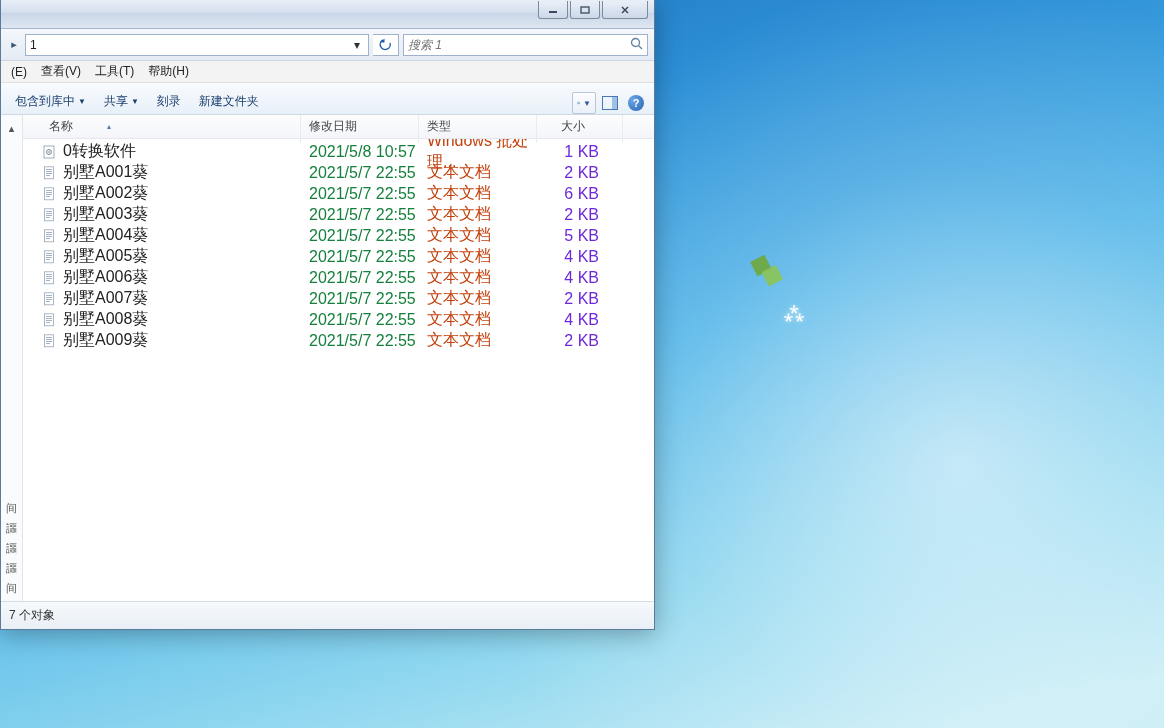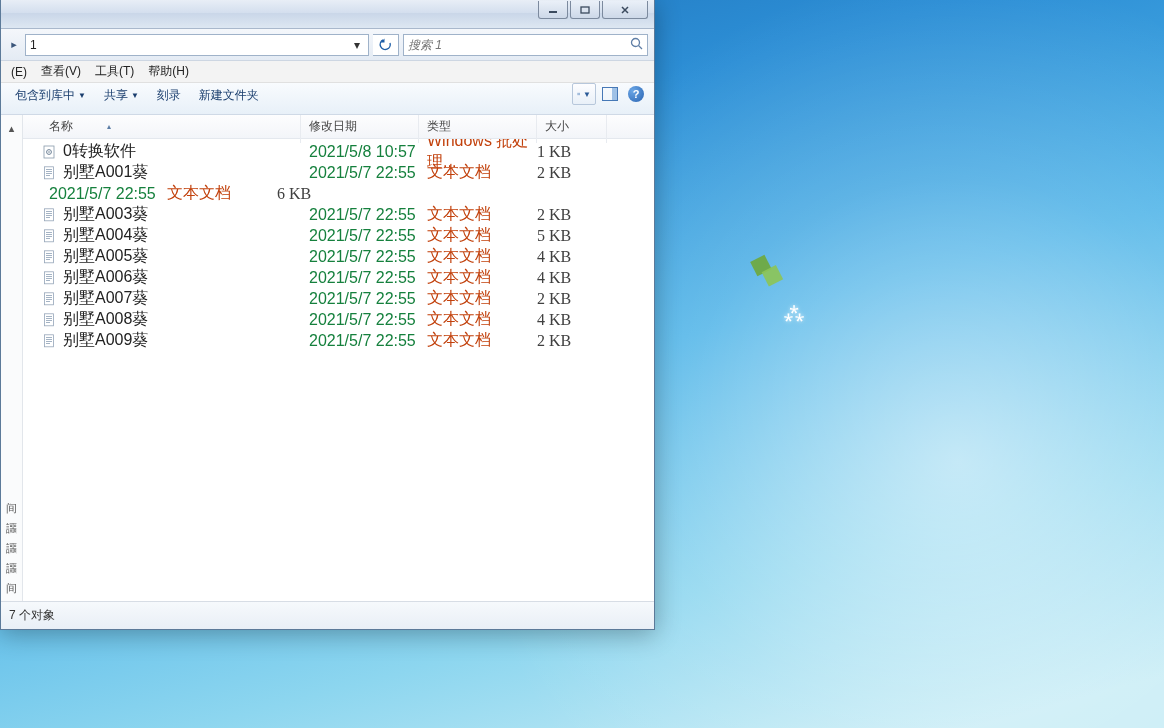--- a/index.html
+++ b/index.html
@@ -83,21 +83,21 @@
 .search-box .mag { color:#5f7ea6; font-size:13px; }
 
 .menubar {
   height: 22px; display: flex; align-items: center; padding: 0 4px;
   font-size: 12px; color: #222; background: #f3f3f3; border-bottom: 1px solid #e0e0e0;
   gap: 2px;
 }
 .menubar .mi { padding: 2px 6px; cursor: default; }
 
 .toolbar {
-  height: 32px; display: flex; align-items: flex-start; padding: 0 6px;
+  height: 32px; display: flex; align-items: flex-end; padding: 0 6px;
   background: linear-gradient(to bottom, #f8fbfe, #e8f0f8);
   border-bottom: 1px solid #cfd9e6; font-size: 12px; color: #1a3e6e;
   gap: 2px;
 }
 .toolbar .tb { padding: 4px 8px; display:flex; align-items:center; gap:3px; cursor:default; }
 .toolbar .tb .dd { font-size:8px; color:#1a3e6e; }
 .toolbar .spacer { flex: 1; }
 .toolbar .ricon { width:24px; height:22px; display:flex; align-items:center; justify-content:center; color:#2b5a97; font-size:13px; }
 .toolbar .view-ricon { border:1px solid #b7c7db; border-radius:2px; padding:0 4px; height:22px; background:linear-gradient(#fdfdff,#e9f0f8); }
 
@@ -116,31 +116,31 @@
 .colheaders {
   height: 24px; display:flex; align-items:center;
   border-bottom: 1px solid #e4e8ee; font-size: 12px; color:#444;
   background: linear-gradient(#fdfdfe,#f3f5f9);
   padding-left: 18px;
 }
 .colheaders .col { border-right:1px solid #e8ebf0; padding:16px 8px; height:100%; display:flex; align-items:center; gap:4px;text-align:right; }
 .col-name { width: 260px; }
 .col-date { width: 118px; }
 .col-type { width: 118px; }
-.col-size { width: 70px; justify-content:flex-start; }
+.col-size { width: 70px; justify-content:flex-start;margin-left:16px; }
 .sort-arrow { font-size:8px; color:#5b7da6; margin-left:30px; }
 
 .filelist { flex:1; overflow:auto; font-size:16px; color:#222; padding-top:2px; }
 .row { height:21px; display:flex; align-items:center; padding-left:18px; }
 .row .ico { width:18px; display:flex; align-items:center; justify-content:center; }
 .row .ico svg { width:14px; height:14px; }
 .row .c-name { width:260px; display:flex; align-items:center; gap:4px; overflow:hidden; white-space:nowrap; }
 .row .c-date { width:118px; color:#15803d; padding-left:8px; }
 .row .c-type { width:118px; color:#c2410c; padding-left:8px; }
-.row .c-size { width:70px; color:#404040; text-align:left; padding-right:8px;font-family:Liberation Serif, serif; }
+.row .c-size { width:70px; color:#6d28d9; text-align:right; padding-right:8px; }
 
 .statusbar {
   height: 28px; border-top:1px solid #d7dde5;
   background: linear-gradient(#f6f9fc,#e9eff6);
   display:flex; align-items:center; padding:0 8px;
   font-size:12px; color:#333;
 }
 
 .help-q {
   width:16px; height:16px; border-radius:50%;
@@ -301,20 +301,32 @@
                   <line x1="3" y1="9.5" x2="7" y2="9.5" stroke="#9aaabd" stroke-width="0.9"></line>
                 </svg>
               </span>
               <span>别墅A001葵</span>
             </div>
             <div class="c-date">2021/5/7 22:55</div>
             <div class="c-type">文本文档</div>
             <div class="c-size">2 KB</div>
           </div>
           <div class="row">
+            <div class="c-name">
+              <span class="ico">
+                <svg viewBox="0 0 14 14">
+                  <rect x="1.5" y="0.8" width="9" height="12" fill="#fff" stroke="#95a5b8" stroke-width="0.8"></rect>
+                  <line x1="3" y1="3.5" x2="9" y2="3.5" stroke="#9aaabd" stroke-width="0.9"></line>
+                  <line x1="3" y1="5.5" x2="9" y2="5.5" stroke="#9aaabd" stroke-width="0.9"></line>
+                  <line x1="3" y1="7.5" x2="9" y2="7.5" stroke="#9aaabd" stroke-width="0.9"></line>
+                  <line x1="3" y1="9.5" x2="7" y2="9.5" stroke="#9aaabd" stroke-width="0.9"></line>
+                </svg>
+              </span>
+              <span>别墅A002葵</span>
+            </div>
             <div class="c-date">2021/5/7 22:55</div>
             <div class="c-type">文本文档</div>
             <div class="c-size">6 KB</div>
           </div>
           <div class="row">
             <div class="c-name">
               <span class="ico">
                 <svg viewBox="0 0 14 14">
                   <rect x="1.5" y="0.8" width="9" height="12" fill="#fff" stroke="#95a5b8" stroke-width="0.8"></rect>
                   <line x1="3" y1="3.5" x2="9" y2="3.5" stroke="#9aaabd" stroke-width="0.9"></line>

